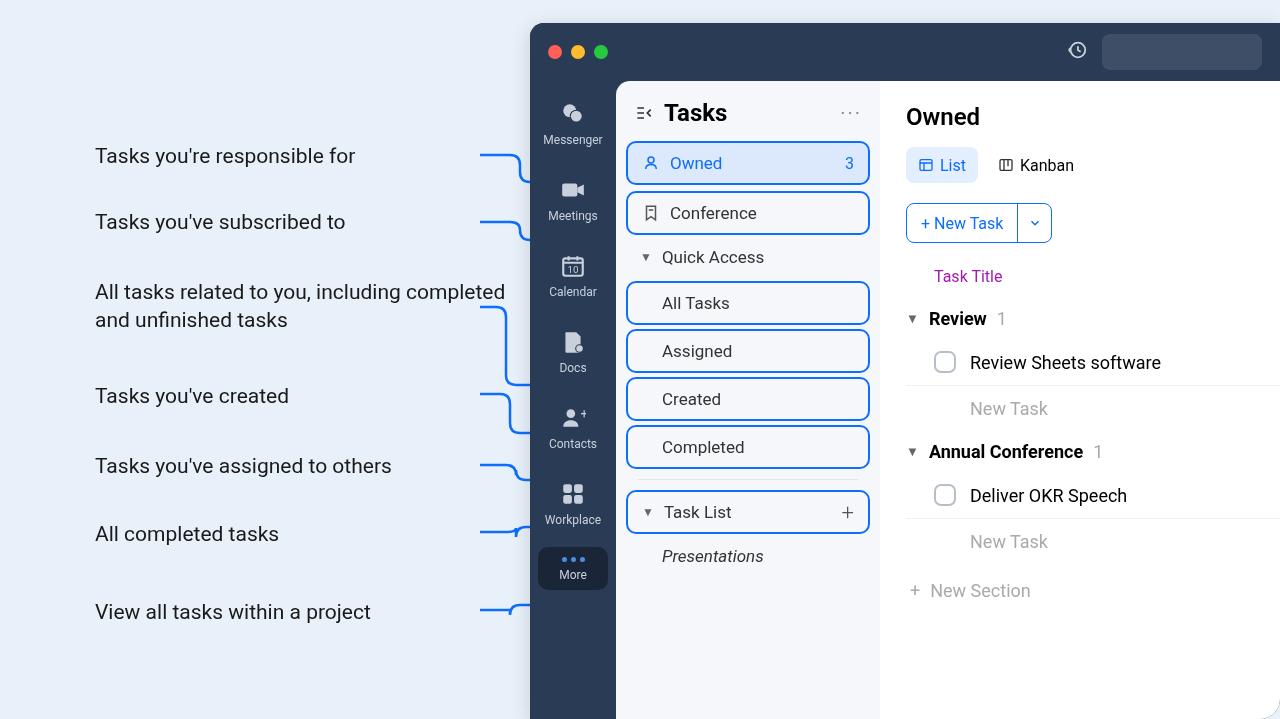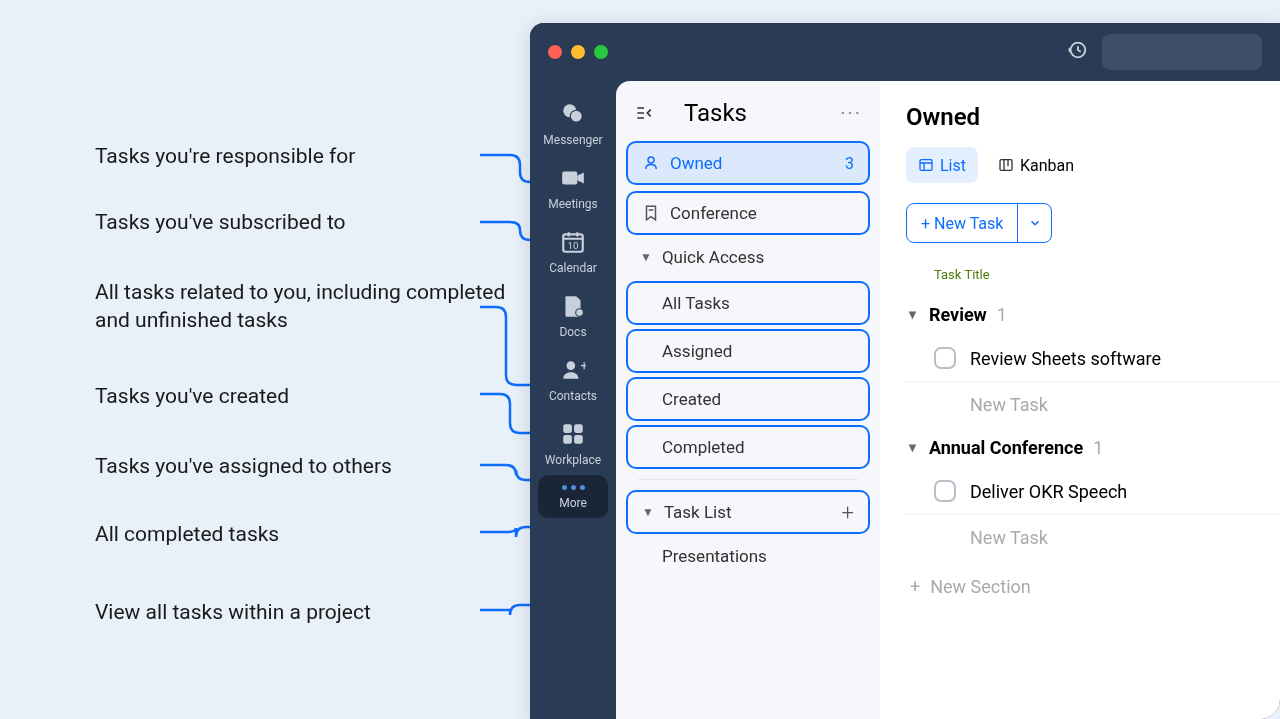--- a/index.html
+++ b/index.html
@@ -17,65 +17,65 @@
 .dot.r { background: #ff5f57; }
 .dot.y { background: #febc2e; }
 .dot.g { background: #28c840; }
 .tb-right { margin-left: auto; display: flex; align-items: center; gap: 14px; }
 .history-icon svg { width: 22px; height: 22px; stroke: #c8d0db; fill: none; stroke-width: 2; }
 .search { width: 160px; height: 36px; background: #3e4e66; border-radius: 8px; }
 
 .appbody { flex: 1; display: flex; min-height: 0; }
 
 
-.rail { width: 86px; background: #2a3b55; display: flex; flex-direction: column; align-items: center; padding-top: 10px; gap: 0; }
+.rail { width: 86px; background: #2a3b55; display: flex; flex-direction: column; align-items: center; padding-top: 10px; gap: 12px; }
 .rail-item { width: 70px; display: flex; flex-direction: column; align-items: center; padding: 10px 0 8px; color: #c8d0db; cursor: pointer; border-radius: 10px; }
 .rail-item.selected { background: #1a2638; }
 .rail-item svg { width: 26px; height: 26px; }
 .rail-item .lbl { font-size: 12px; margin-top: 6px; }
 .more-dots { display: flex; gap: 4px; }
 .more-dots span { width: 5px; height: 5px; border-radius: 50%; background: #4a90e2; }
 
 
 .tasks-side { width: 264px; background: #f5f7fa; border-top-left-radius: 14px; display: flex; flex-direction: column; padding: 18px 0 0; }
 .ts-head { display: flex; align-items: center; padding: 0 18px 14px; gap: 10px; }
 .ts-head svg { width: 20px; height: 20px; stroke: #333; fill: none; stroke-width: 2; }
-.ts-head h2 { font-size: 24px; font-weight: 400; flex: 1; margin-left: 20px; }
+.ts-head h2 { font-size: 24px; font-weight: 700; flex: 1; }
 .ts-head .ell { color: #888; font-size: 20px; letter-spacing: 2px; }
 
 .ts-item, .qa-item { display: flex; align-items: center; height: 44px; padding: 0 14px; margin: 0 10px; border-radius: 10px; cursor: pointer; font-size: 17px; color: #333; gap: 10px; }
 .ts-item svg, .qa-header svg { width: 18px; height: 18px; }
 .ts-item.active { background: #dce8fb; color: #0d6efd; }
 .ts-item.active .cnt { color: #0d6efd; }
 .ts-item .cnt { margin-left: auto; font-size: 16px; }
 .ts-item.hl, .qa-item.hl, .tl-head.hl { border: 2.5px solid #0d6efd; border-radius: 10px; }
 
 .qa-header, .tl-head { display: flex; align-items: center; height: 44px; padding: 0 14px; margin: 0 10px; font-size: 17px; color: #333; gap: 10px; cursor: pointer; }
 .qa-items { display: flex; flex-direction: column; gap: 4px; margin-top: 2px; }
 .qa-item { padding-left: 34px; }
 .tri { font-size: 12px; color: #666; }
 .plus-tl { margin-left: auto; font-size: 22px; color: #555; font-weight: 300; }
-.tl-list-item { padding: 0 14px 0 46px; height: 44px; display: flex; align-items: center; font-size: 17px; color: #333; cursor: pointer; }
+.tl-list-item { padding: 0 14px 0 46px; height: 44px; display: flex; align-items: center; font-size: 17px; color: #333; cursor: pointer; font-style: italic; }
 
 .divider { height: 1px; background: #e2e6ec; margin: 10px 22px; }
 
 
 .main { flex: 1; background: #fff; padding: 22px 0 0 26px; display: flex; flex-direction: column; min-width: 0; }
 .main h2 { font-size: 24px; font-weight: 600; margin-bottom: 16px; }
 .view-tabs { display: flex; gap: 8px; margin-bottom: 20px; }
 .vtab { height: 36px; padding: 0 12px; border-radius: 8px; display: flex; align-items: center; gap: 6px; font-size: 16px; cursor: pointer; }
 .vtab.active { background: #e3eefe; color: #0d6efd; }
 .vtab svg { width: 16px; height: 16px; }
 
 .nt-row { display: flex; margin-bottom: 24px; }
 .nt-btn { display: flex; height: 40px; border: 1.5px solid #0d6efd; border-radius: 8px; overflow: hidden; }
 .nt-main { display: flex; align-items: center; padding: 0 14px; color: #0d6efd; font-size: 16px; gap: 4px; cursor: pointer; }
 .nt-caret { display: flex; align-items: center; justify-content: center; width: 34px; border-left: 1.5px solid #0d6efd; color: #0d6efd; cursor: pointer; }
 
-.col-head { font-size: 13px; color: #4d7c0f; padding: 0 0 12px 28px; }
+.col-head { font-size: 16px; color: #a21caf; padding: 0 0 12px 28px; }
 .sect-head { display: flex; align-items: center; gap: 10px; padding: 10px 0; font-size: 18px; cursor: pointer; }
 .sect-head .tri { font-size: 13px; }
 .sect-head .cnt { color: #aaa; font-weight: 400; }
 .task-row { display: flex; align-items: center; gap: 14px; padding: 12px 0 12px 28px; font-size: 18px; border-bottom: 1px solid #eef0f3; }
 .chk { width: 22px; height: 22px; border: 2px solid #b8bec8; border-radius: 7px; flex-shrink: 0; }
 .task-row.ghost { color: #aaa; padding-left: 64px; border: none; }
 .new-sect { display: flex; align-items: center; gap: 10px; color: #aaa; font-size: 18px; padding: 16px 0 0 4px; cursor: pointer; }
 </style>
 </head>
 <body>

